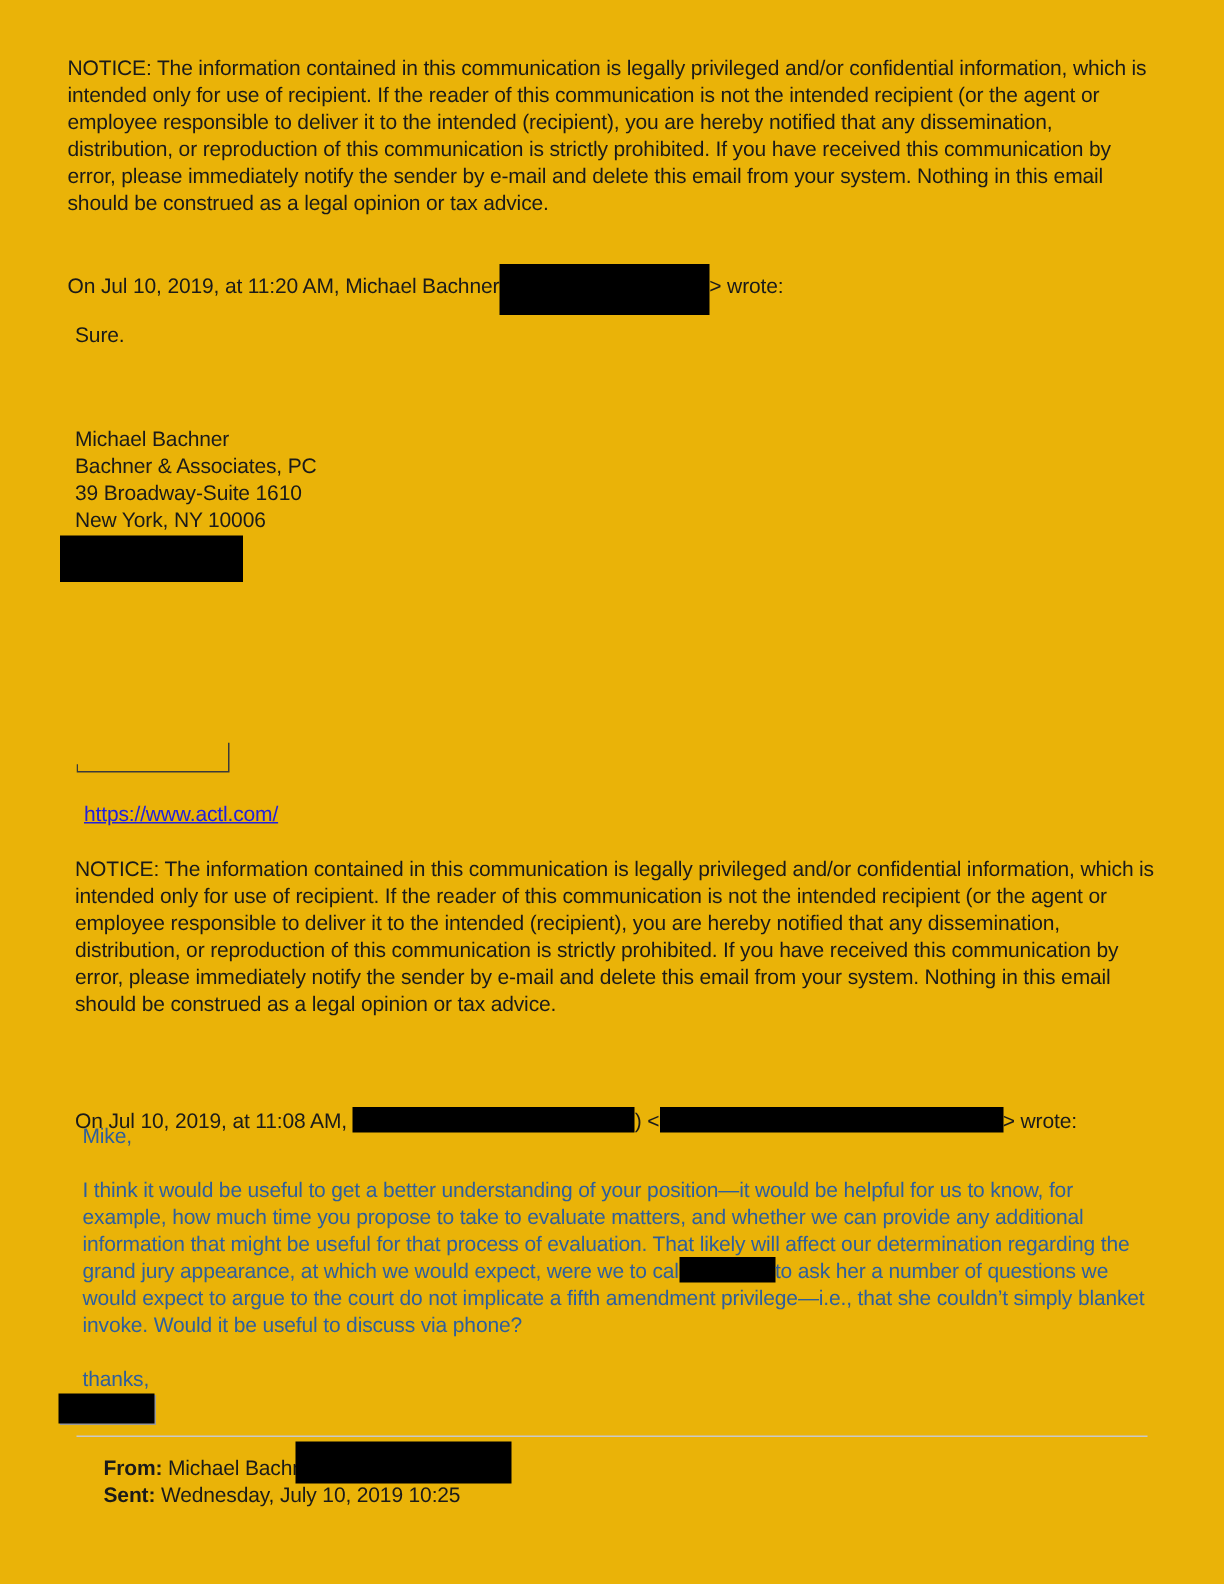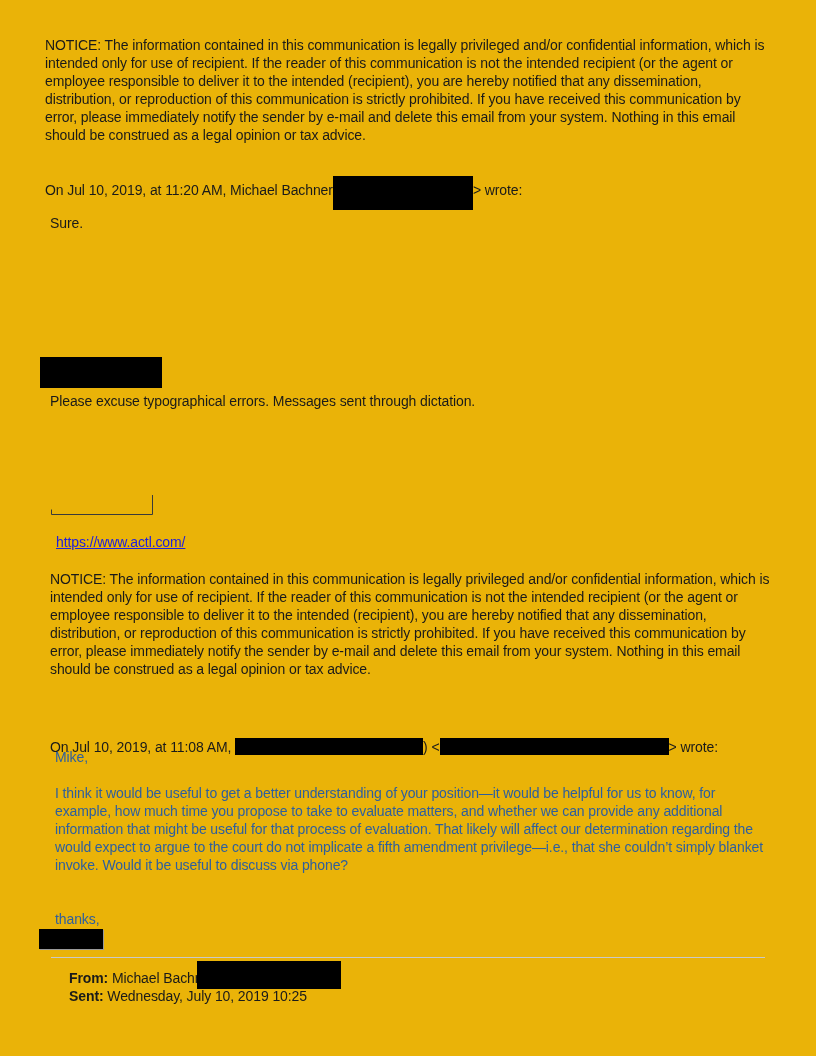--- a/index.html
+++ b/index.html
@@ -32,24 +32,29 @@
 error, please immediately notify the sender by e-mail  and delete this email from your system. Nothing in this email
 should be construed as a legal opinion or tax advice.</span>
   </div>
 
   <div class="abs" style="left:45px;top:176px;width:740px;">
     <span>On Jul 10, 2019, at 11:20 AM, Michael Bachner</span><span class="redact-inline r-tall"></span><span>&gt; wrote:</span>
   </div>
 
   <div class="abs" style="left:50px;top:214px;">Sure.</div>
 
+  <div class="abs" style="left:50px;top:283px;">
+    <span class="prelines">Michael Bachner
+Bachner &amp; Associates, PC
+39 Broadway-Suite 1610
+New York, NY 10006</span>
+  </div>
 
   <div class="redact-abs" style="left:40px;top:357px;width:122px;height:31px;"></div>
 
-  <div class="abs" style="left:50px;top:392px;">Please excuse typographical errors.  Messages sent through dictation.</div>
 
   <svg class="abs" style="left:51px;top:495px;" width="103" height="21">
     <polyline points="0.5,14.5 0.5,19.5 101.5,19.5 101.5,0" fill="none" stroke="#3a3a3a" stroke-width="1"></polyline>
   </svg>
 
   <div class="abs" style="left:56px;top:533px;">
     <a href="#" class="linktext">https://www.actl.com/</a>
   </div>
 
   <div class="abs" style="left:50px;top:570px;width:740px;">
@@ -64,20 +69,21 @@
   <div class="abs" style="left:50px;top:712px;width:740px;margin-top:26px;">
     <span>On Jul 10, 2019, at 11:08 AM, </span><span class="redact-inline r-line1"></span><span>) &lt;</span><span class="redact-inline r-line2"></span><span>&gt; wrote:</span>
   </div>
 
   <div class="abs blue" style="left:55px;top:748px;">Mike,</div>
 
   <div class="abs blue" style="left:55px;top:784px;width:740px;">
     <div><span class="prelines">I think it would be useful to get a better understanding of your position—it would be helpful for us to know, for
 example, how much time you propose to take to evaluate matters, and whether we can provide any additional
 information that might be useful for that process of evaluation.  That likely will affect our determination regarding the</span></div>
+    <div><span>grand jury appearance, at which we would expect, were we to cal</span><span class="redact-inline r-blue"></span><span>to ask her a number of questions we</span></div>
     <div><span class="prelines">would expect to argue to the court do not implicate a fifth amendment privilege—i.e., that she couldn’t simply blanket
 invoke.  Would it be useful to discuss via phone?</span></div>
   </div>
 
   <div class="abs blue" style="left:55px;top:910px;text-align:right;">thanks,</div>
 
   <div class="redact-abs" style="left:39px;top:929px;width:64px;height:20px;box-shadow:1px 1px 0 0 #9a9a9a;"></div>
 
   <div class="divider"></div>
 

